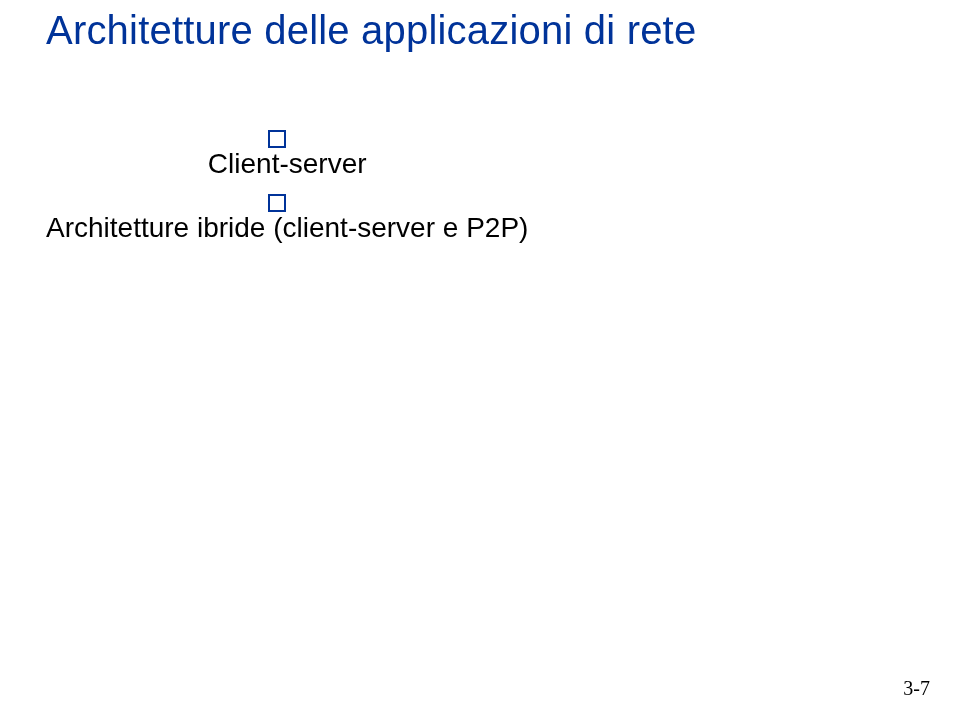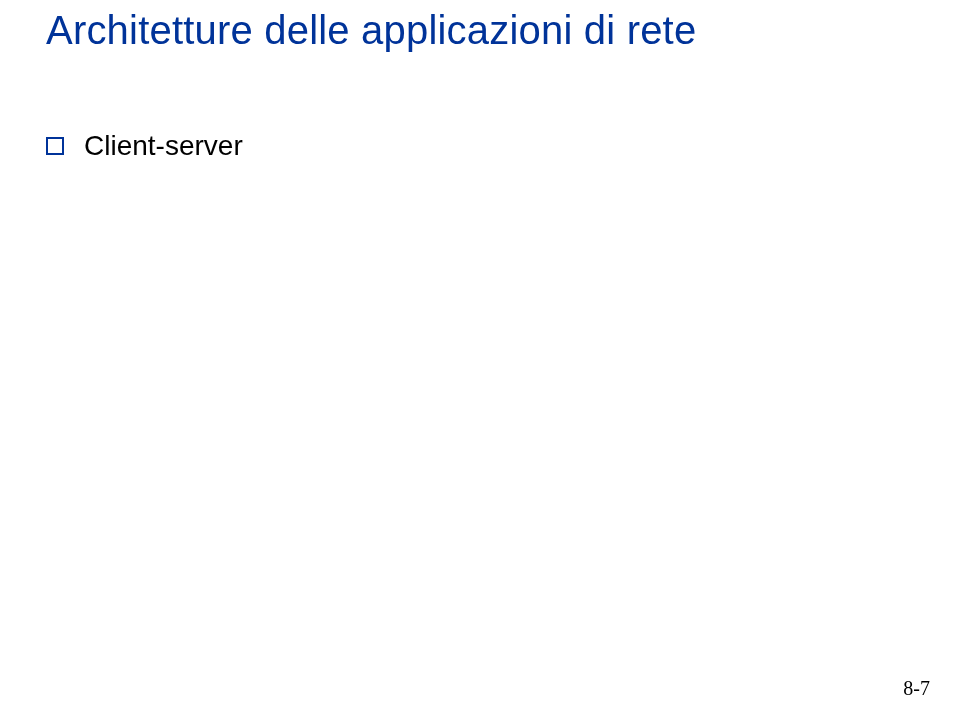--- a/index.html
+++ b/index.html
@@ -29,20 +29,21 @@
   }
   .bullets {
     position: absolute;
     top: 130px;
     left: 46px;
   }
   .bullet-row {
     display: flex;
     align-items: center;
     margin-bottom: 14px;
+    flex-direction: column;
   }
   .bullet-marker {
     width: 18px;
     height: 18px;
     border: 2.5px solid #003399;
     margin-right: 20px;
     box-sizing: border-box;
     flex-shrink: 0;
   }
   .bullet-text {
@@ -66,18 +67,22 @@
   <div class="title">Architetture delle applicazioni di rete</div>
 
   <div class="bullets">
 
     <div class="bullet-row">
       <span class="bullet-marker"></span>
       <span class="bullet-text">Client-server</span>
     </div>
 
 
+    <div class="bullet-row">
+      <span class="bullet-marker"></span>
+      <span class="bullet-text">Architetture ibride (client-server e P2P)</span>
+    </div>
 
   </div>
 
-  <div class="page-number">8-7</div>
+  <div class="page-number">3-7</div>
 
 </div>
 
 </body></html>

